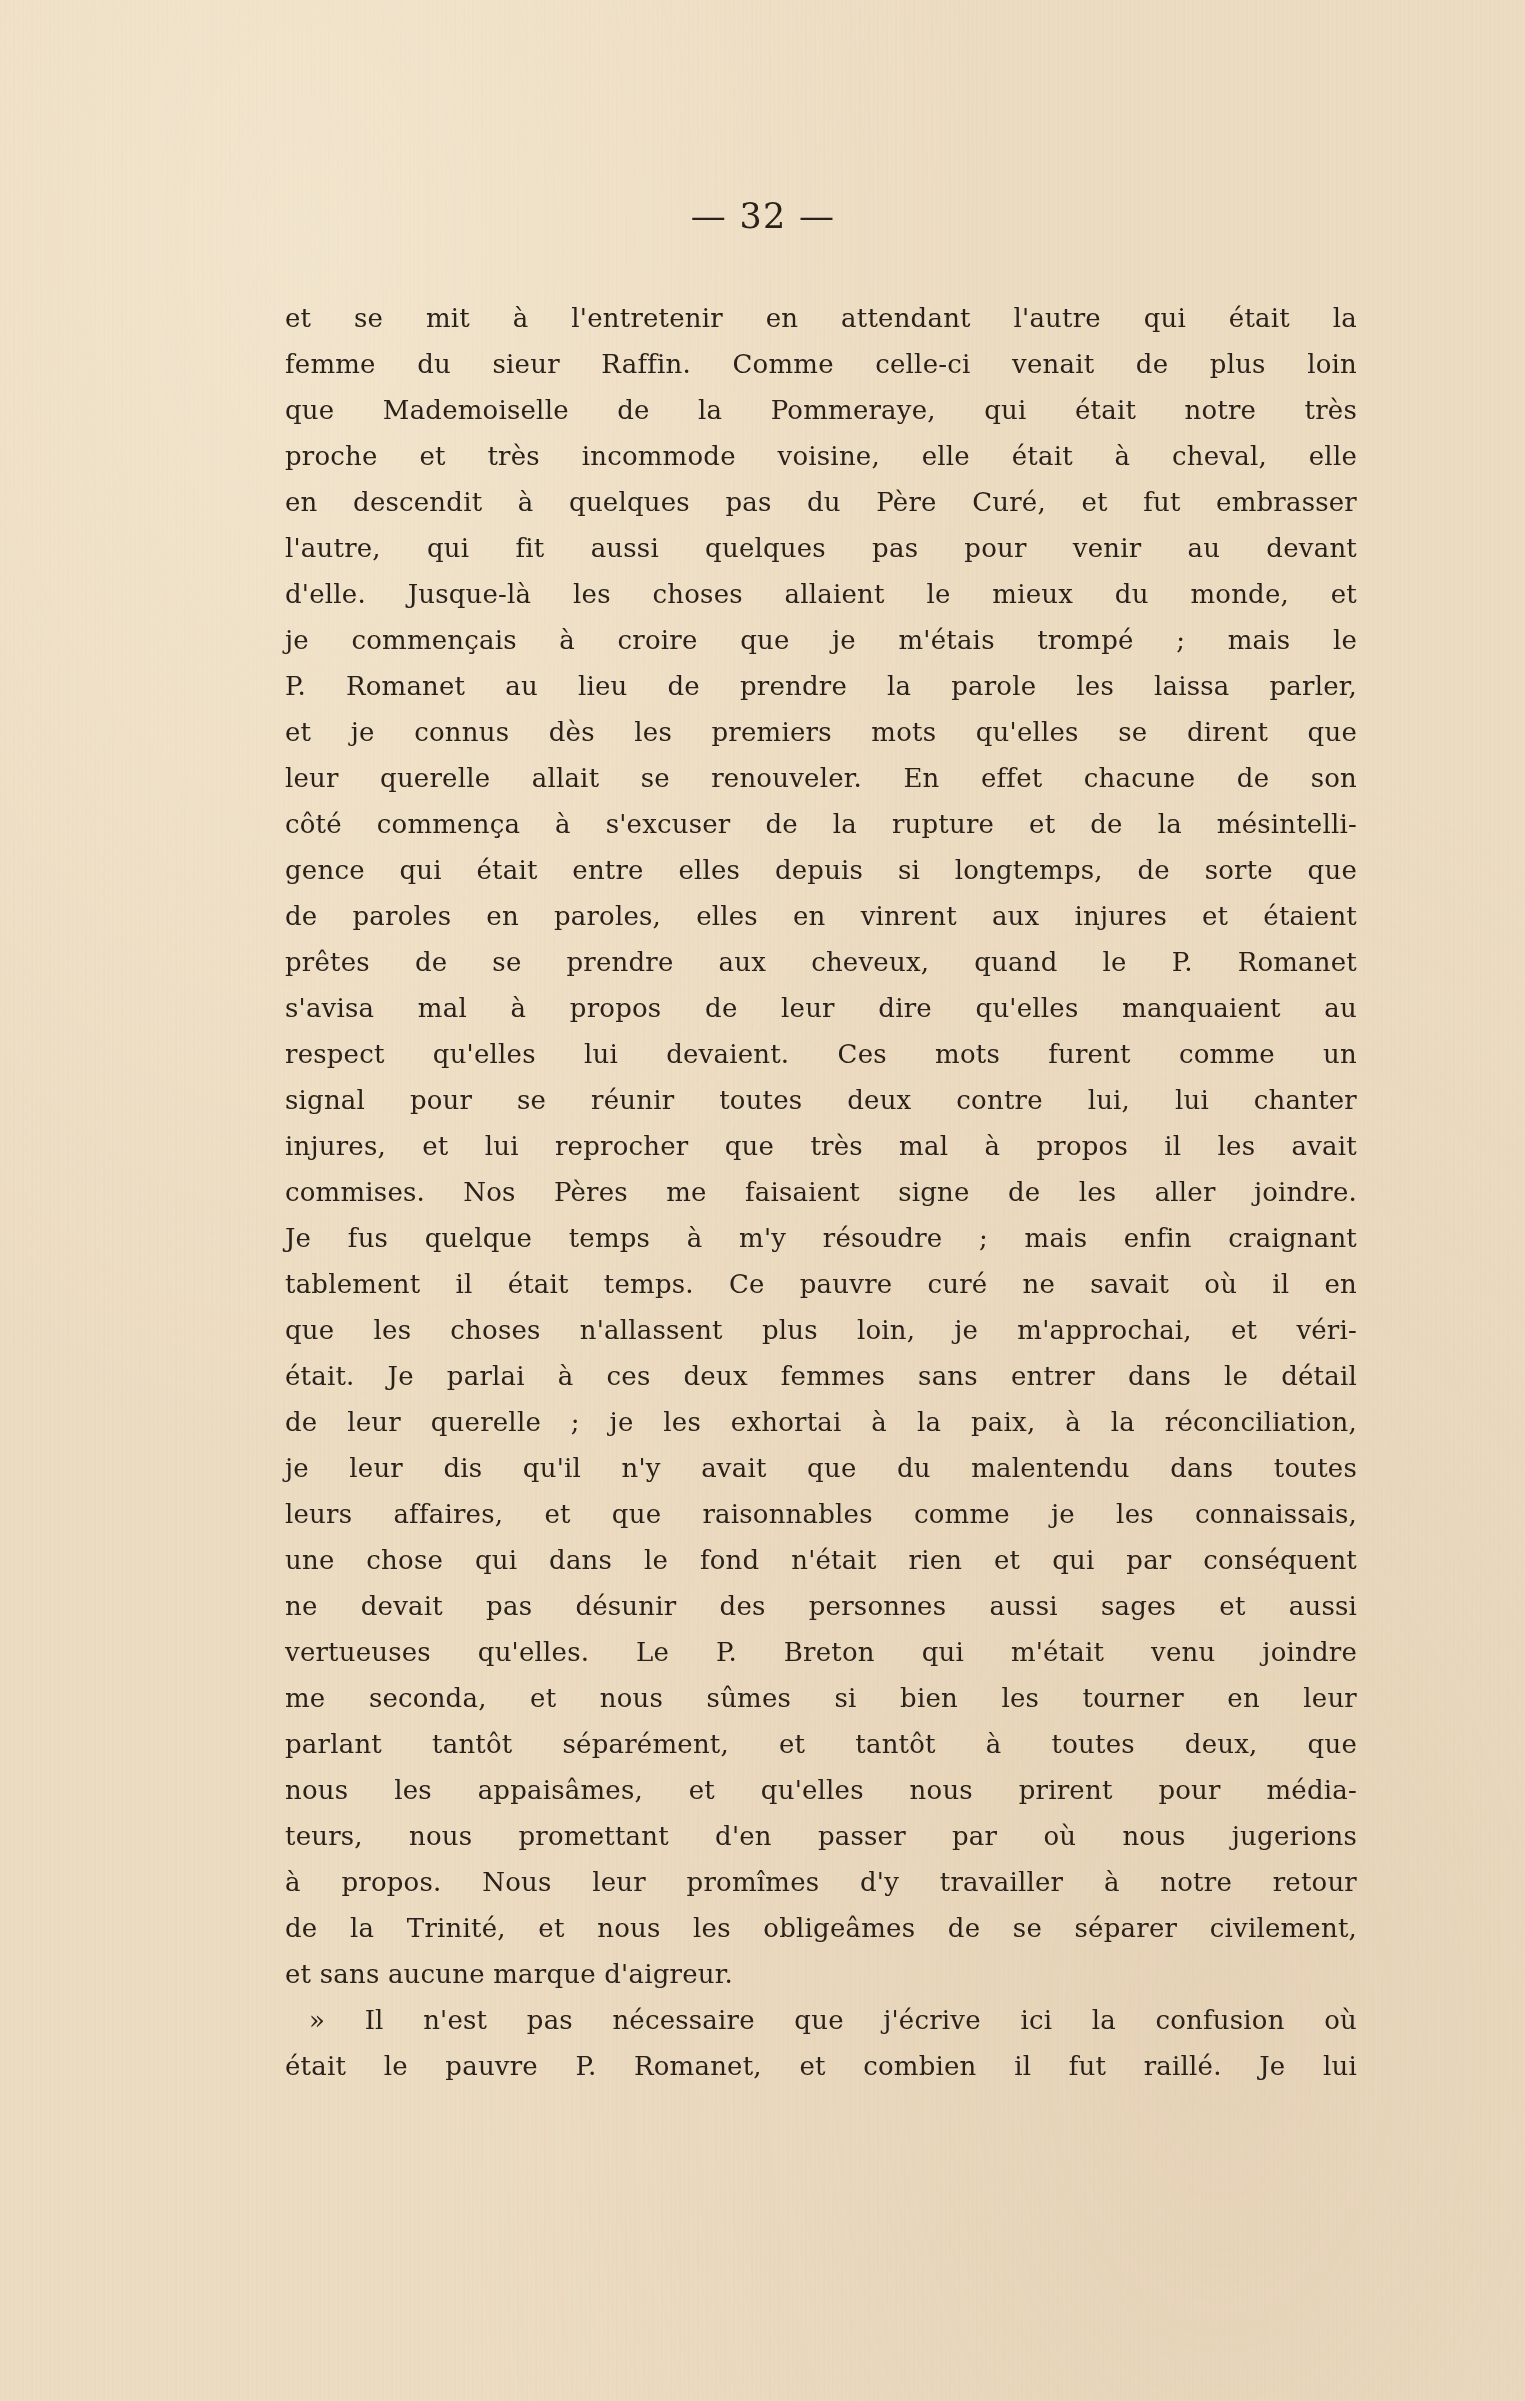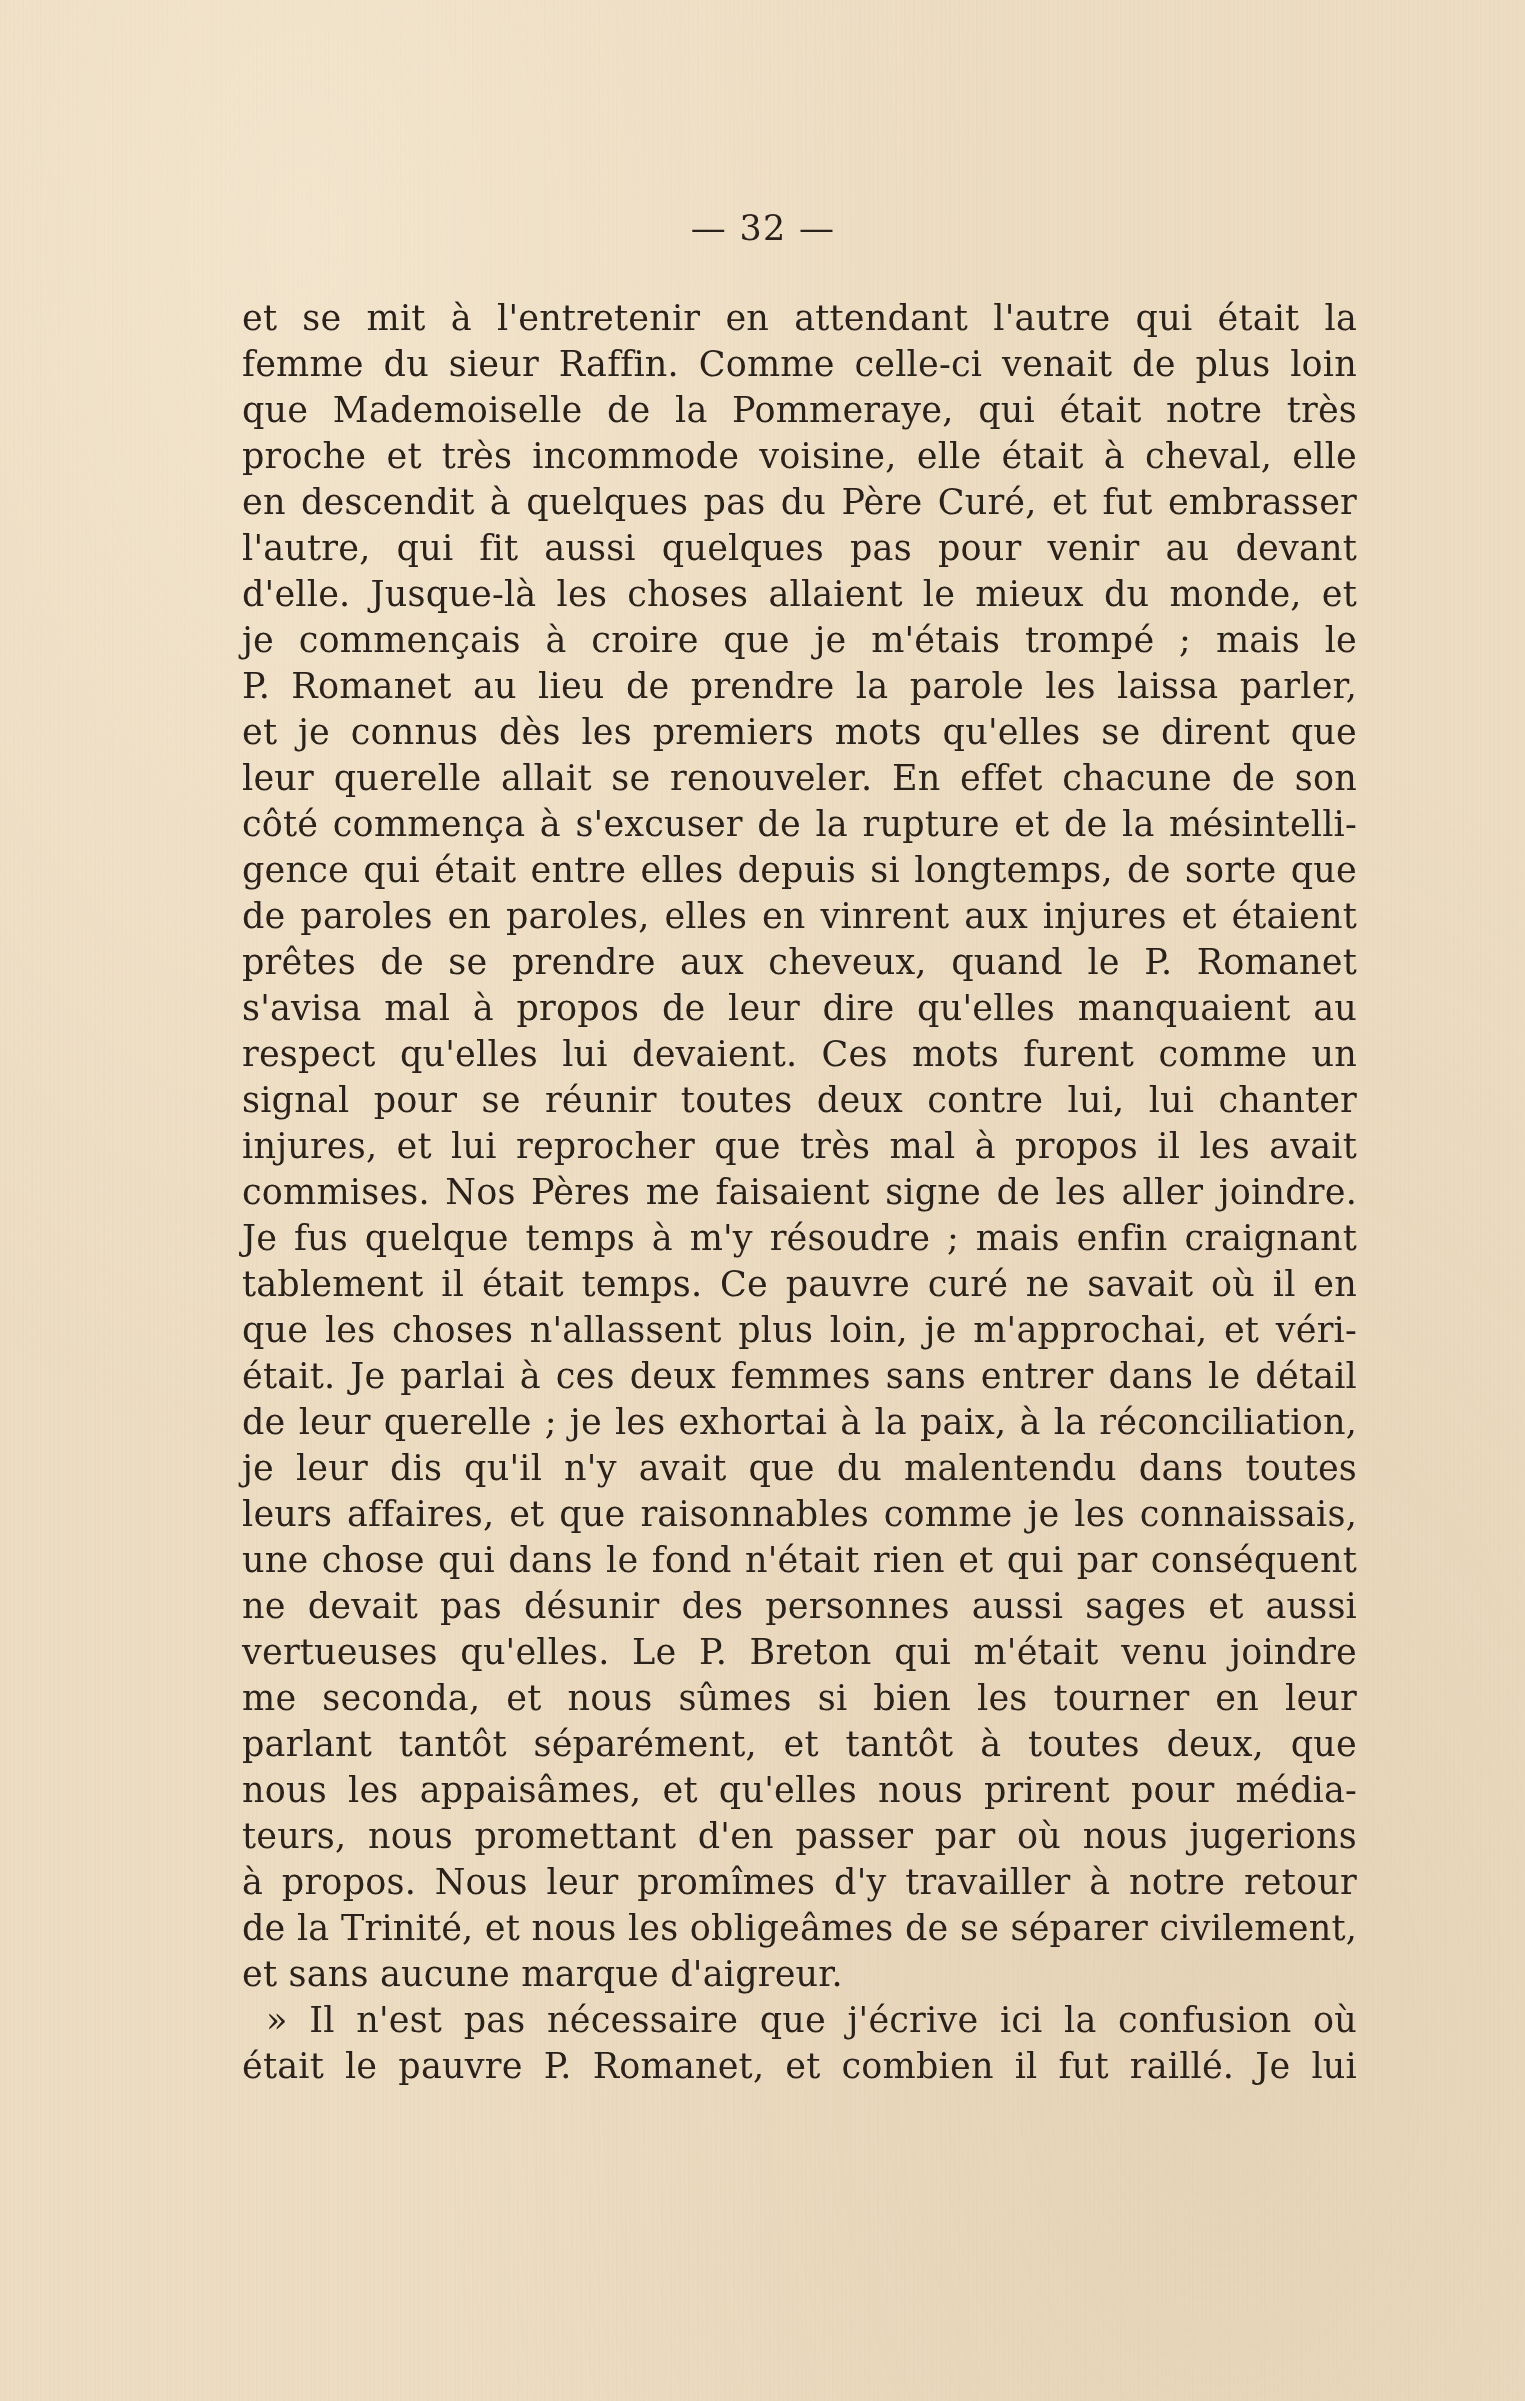--- a/index.html
+++ b/index.html
@@ -22,42 +22,43 @@
   .page {
     position: absolute;
     left: 0; top: 0;
     width: 1526px;
     height: 2401px;
   }
   .page-number {
     position: absolute;
     left: 0;
     width: 1526px;
-    top: 208px;
+    top: 196px;
     text-align: center;
     font-size: 35px;
     letter-spacing: 1.3px;
     color: #2a211a;
   }
   .body-text {
     position: absolute;
     left: 242px;
     width: 1115px;
     top: 295px;
   }
   .line {
     display: block;
     height: 46px;
     line-height: 46px;
-    font-size: 35px;
+    font-size: 26px;
     white-space: nowrap;
     text-align: justify;
     text-align-last: justify;
     overflow: visible;
     letter-spacing: 0.2px;
+    margin-left: 43px;
   }
   .line.last {
     text-align-last: left;
   }
   .line.indent {
     padding-left: 24px;
   }
   .line span {
     display: block;
     white-space: normal;

